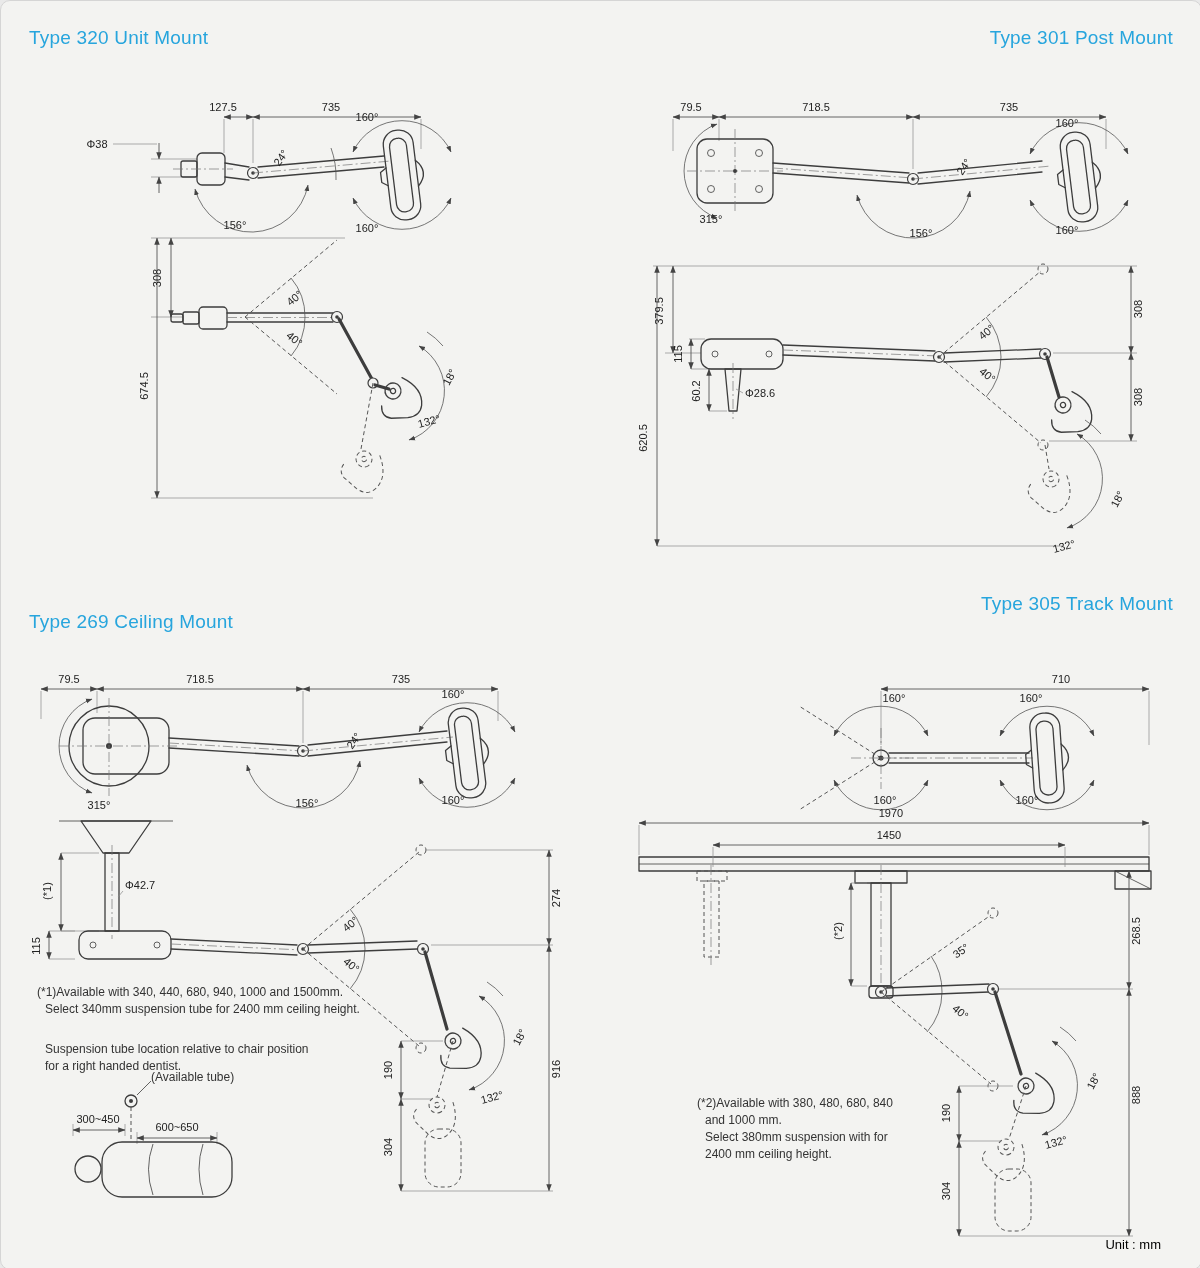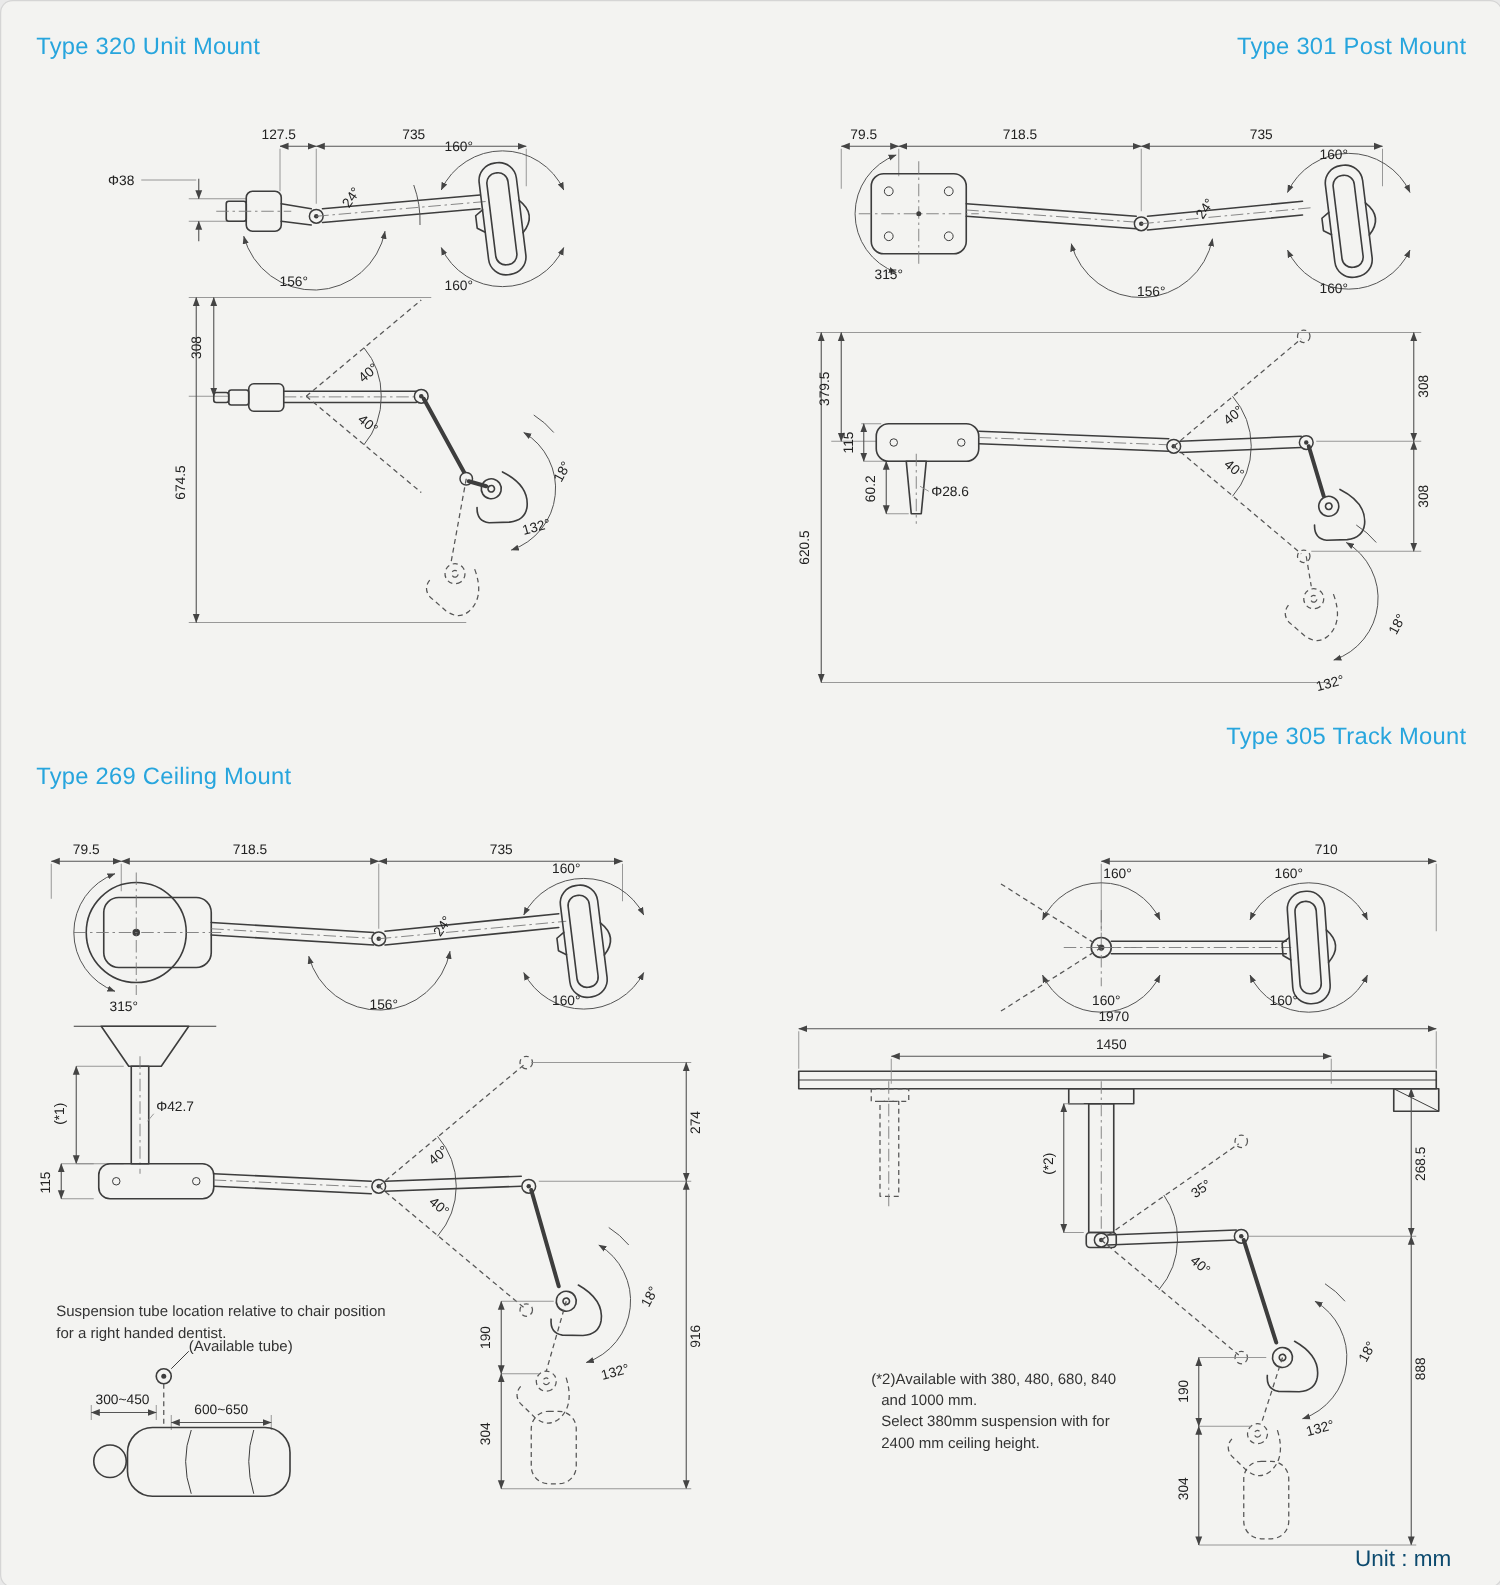--- a/index.html
+++ b/index.html
@@ -1,21 +1,21 @@
 <!DOCTYPE html>
 <html><head>
 <meta charset="utf-8">
 <style>
   html,body{margin:0;padding:0;background:#e9e9e9}
   .page{position:relative;width:1200px;height:1268px;background:#f3f3f1;border:1px solid #d5d5d5;border-radius:10px;overflow:hidden;font-family:"Liberation Sans",sans-serif}
   .title{position:absolute;font-size:19px;font-weight:normal;color:#27a5dd;letter-spacing:.2px}
   .note{position:absolute;font-size:12px;color:#333;line-height:17px}
   .note span{display:block}
   .note .ind{padding-left:8px}
-  .unit{position:absolute;font-size:18px;color:#0c4a6e}
+  .unit{position:absolute;font-size:13px;color:#000000}
   svg.draw{position:absolute;left:0;top:0}
   .part{stroke:#3d3d3d;stroke-width:1.3;fill:none;stroke-linejoin:round;stroke-linecap:round}
   .thin{stroke:#3d3d3d;stroke-width:.8;fill:none}
   .thick{stroke:#3d3d3d;stroke-width:3.2;fill:none;stroke-linecap:round}
   .dim{stroke:#555;stroke-width:.9;fill:none}
   .ext{stroke:#8a8a8a;stroke-width:.7;fill:none}
   .ghost{stroke:#555;stroke-width:1;fill:none;stroke-dasharray:4 3;stroke-linejoin:round}
   .cl{stroke:#777;stroke-width:.7;fill:none;stroke-dasharray:10 3 2 3}
   .arc{stroke:#555;stroke-width:.8;fill:none}
   text{font-family:"Liberation Sans",sans-serif;font-size:11px;fill:#222;stroke:none}
@@ -458,22 +458,26 @@
   <line class="dim" x1="958" y1="1085" x2="958" y2="1140" marker-start="url(#ma)" marker-end="url(#ma)"></line>
   <text x="949" y="1112" text-anchor="middle" transform="rotate(-90 949 1112)">190</text>
   <line class="dim" x1="958" y1="1140" x2="958" y2="1235" marker-start="url(#ma)" marker-end="url(#ma)"></line>
   <text x="949" y="1190" text-anchor="middle" transform="rotate(-90 949 1190)">304</text>
 </g>
 </svg>
 
 <div class="title" style="left:28px;top:26px">Type 320 Unit Mount</div>
 <div class="title" style="right:28px;top:26px;text-align:left">Type 301 Post Mount</div>
 <div class="title" style="left:28px;top:610px">Type 269 Ceiling Mount</div>
-<div class="title" style="right:28px;top:578px;text-align:center">Type 305 Track Mount</div>
-
+<div class="title" style="right:28px;top:592px;text-align:center">Type 305 Track Mount</div>
+
+<div class="note" style="left:36px;top:983px">
+  <span>(*1)Available with 340, 440, 680, 940, 1000 and 1500mm.</span>
+  <span class="ind">Select 340mm suspension tube for 2400 mm ceiling height.</span>
+</div>
 <div class="note" style="left:44px;top:1040px">
   <span>Suspension tube location relative to chair position</span>
   <span>for a right handed dentist.</span>
 </div>
 <div class="note" style="left:150px;top:1068px">
   <span>(Available tube)</span>
 </div>
 <div class="note" style="left:696px;top:1094px">
   <span>(*2)Available with 380, 480, 680, 840</span>
   <span class="ind">and 1000 mm.</span>

